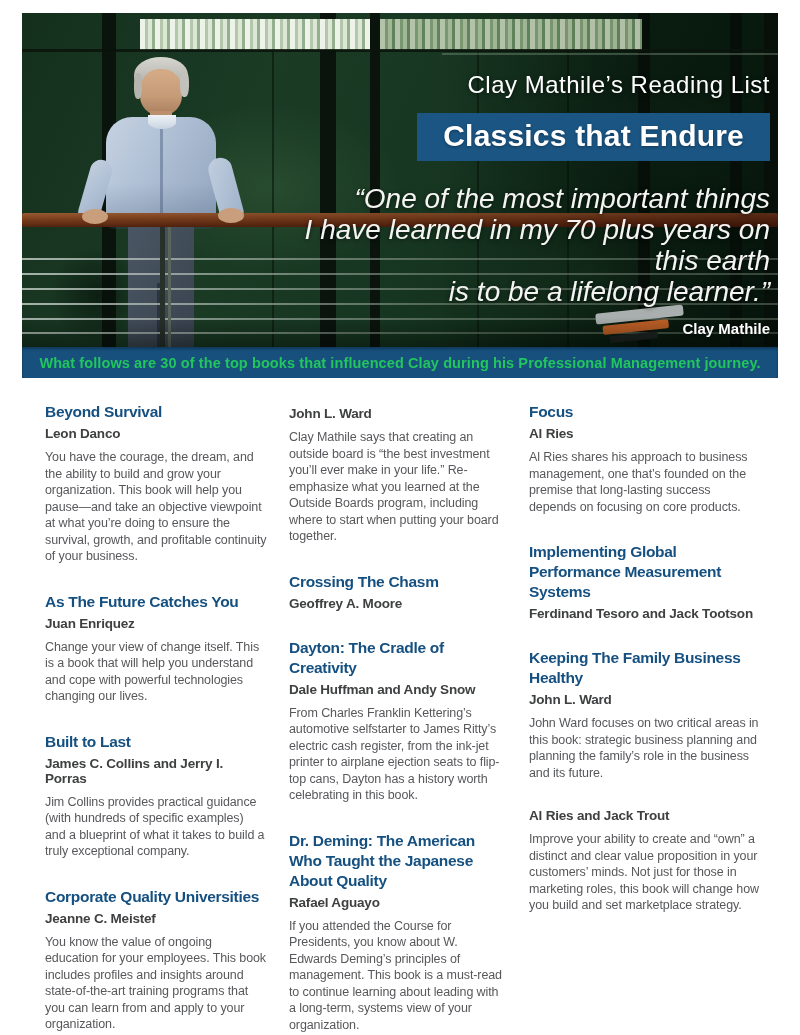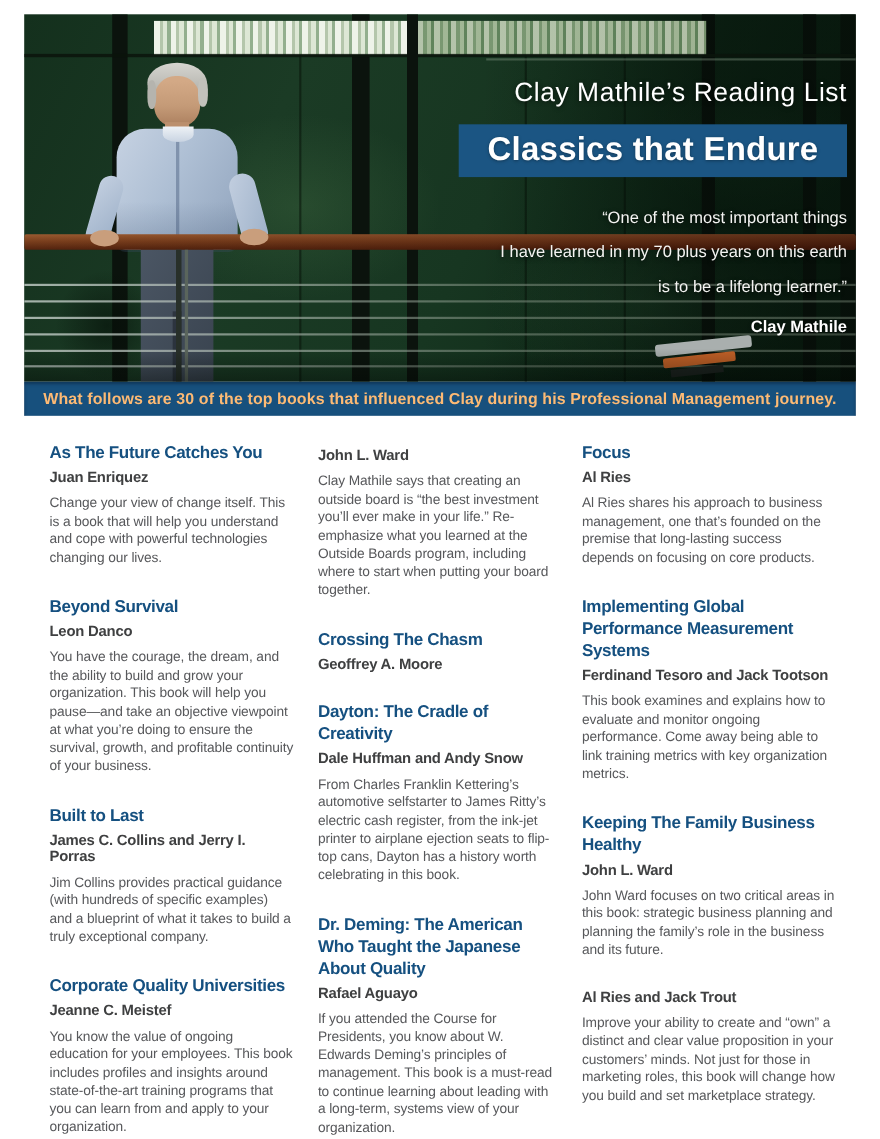--- a/index.html
+++ b/index.html
@@ -85,27 +85,27 @@
     background:radial-gradient(ellipse,rgba(4,14,7,.6),transparent 70%);}
   .chair{position:absolute;left:575px;top:296px;width:88px;height:40px;transform:rotate(-6deg);z-index:7;}
   .chair .slab{position:absolute;left:0;top:0;width:88px;height:11px;border-radius:3px;background:#a9afae;}
   .chair .seat{position:absolute;left:6px;top:13px;width:66px;height:9px;border-radius:2px;background:#c06027;}
   .chair .base{position:absolute;left:12px;top:24px;width:48px;height:7px;background:#1d2320;}
   
   .hero-text{position:absolute;left:268px;top:58px;width:480px;text-align:right;z-index:9;color:#fff;}
   .kicker{font-size:24px;font-weight:400;letter-spacing:.5px;text-shadow:0 1px 4px rgba(0,0,0,.55);}
   .banner{display:inline-block;margin-top:14px;padding:6px 26px 8px;background:var(--banner-blue);
     font-size:30px;font-weight:bold;letter-spacing:.2px;text-shadow:0 1px 3px rgba(0,0,0,.35);}
-  .quote{margin-top:22px;font-size:15px;line-height:31px;color:#f4f4f2;
+  .quote{margin-top:22px;font-style:italic;font-size:28px;line-height:31px;color:#f4f4f2;
     text-shadow:0 1px 4px rgba(0,0,0,.6);}
   .attribution{margin-top:13px;font-size:15px;font-weight:bold;text-shadow:0 1px 3px rgba(0,0,0,.6);}
   
   .intro-bar{position:absolute;left:22px;top:347px;width:756px;height:31px;background:var(--bar-blue);
     display:flex;align-items:center;justify-content:center;
-    color:#fdba74;font-size:14.5px;font-weight:bold;letter-spacing:.1px;
+    color:#22c55e;font-size:14.5px;font-weight:bold;letter-spacing:.1px;
     box-shadow:inset 0 2px 3px rgba(0,10,25,.35);}
   
   .books-grid{position:absolute;left:45px;top:402px;width:716px;
     display:grid;grid-template-columns:222px 218px 232px;column-gap:22px;}
   .book{margin-bottom:27px;}
   .book-title{color:var(--title-blue);font-size:15.5px;font-weight:bold;line-height:20px;letter-spacing:-.3px;}
   .book-author{color:var(--author-gray);font-size:13.5px;font-weight:bold;letter-spacing:-.2px;margin-top:4px;}
   .book-desc{color:var(--body-gray);font-size:12.5px;line-height:16.5px;letter-spacing:-.1px;margin-top:8px;}
 </style>
 </head>
@@ -177,30 +177,30 @@
 </div>
 
 <div class="intro-bar">
   <span>What follows are 30 of the top books that influenced Clay during his Professional Management journey.</span>
 </div>
 
 <div class="books-grid">
 
   <div class="col">
     <article class="book">
+      <h3 class="book-title">Beyond Survival</h3>
+      <div class="book-author">Leon Danco</div>
+      <p class="book-desc">You have the courage, the dream, and the ability to build and grow your organization. This book will help you pause—and take an objective viewpoint at what you’re doing to ensure the survival, growth, and profitable continuity of your business.</p>
+    </article>
+    <article class="book">
       <h3 class="book-title">As The Future Catches You</h3>
       <div class="book-author">Juan Enriquez</div>
       <p class="book-desc">Change your view of change itself. This is a book that will help you understand and cope with powerful technologies changing our lives.</p>
     </article>
     <article class="book">
-      <h3 class="book-title">Beyond Survival</h3>
-      <div class="book-author">Leon Danco</div>
-      <p class="book-desc">You have the courage, the dream, and the ability to build and grow your organization. This book will help you pause—and take an objective viewpoint at what you’re doing to ensure the survival, growth, and profitable continuity of your business.</p>
-    </article>
-    <article class="book">
       <h3 class="book-title">Built to Last</h3>
       <div class="book-author">James C. Collins and Jerry I. Porras</div>
       <p class="book-desc">Jim Collins provides practical guidance (with hundreds of specific examples) and a blueprint of what it takes to build a truly exceptional company.</p>
     </article>
     <article class="book">
       <h3 class="book-title">Corporate Quality Universities</h3>
       <div class="book-author">Jeanne C. Meistef</div>
       <p class="book-desc">You know the value of ongoing education for your employees. This book includes profiles and insights around state-of-the-art training programs that you can learn from and apply to your organization.</p>
     </article>
   </div>
@@ -228,21 +228,20 @@
 
   <div class="col">
     <article class="book">
       <h3 class="book-title">Focus</h3>
       <div class="book-author">Al Ries</div>
       <p class="book-desc">Al Ries shares his approach to business management, one that’s founded on the premise that long-lasting success depends on focusing on core products.</p>
     </article>
     <article class="book">
       <h3 class="book-title">Implementing Global Performance Measurement Systems</h3>
       <div class="book-author">Ferdinand Tesoro and Jack Tootson</div>
-      <p class="book-desc">This book examines and explains how to evaluate and monitor ongoing performance. Come away being able to link training metrics with key organization metrics.</p>
     </article>
     <article class="book">
       <h3 class="book-title">Keeping The Family Business Healthy</h3>
       <div class="book-author">John L. Ward</div>
       <p class="book-desc">John Ward focuses on two critical areas in this book: strategic business planning and planning the family’s role in the business and its future.</p>
     </article>
     <article class="book">
       <div class="book-author">Al Ries and Jack Trout</div>
       <p class="book-desc">Improve your ability to create and “own” a distinct and clear value proposition in your customers’ minds. Not just for those in marketing roles, this book will change how you build and set marketplace strategy.</p>
     </article>

